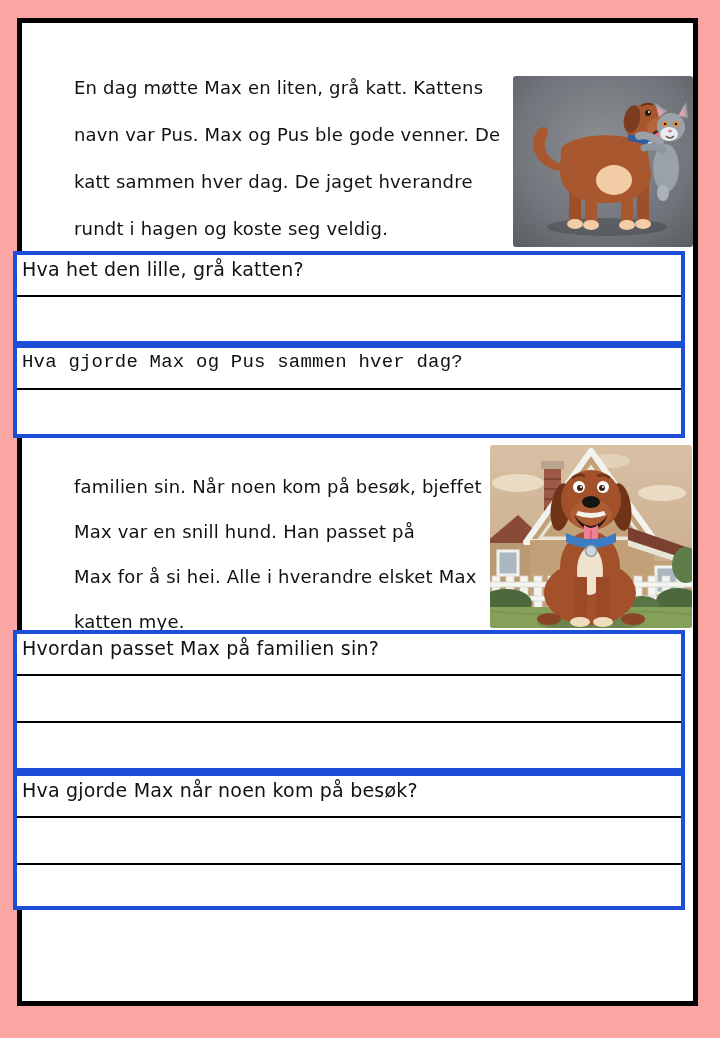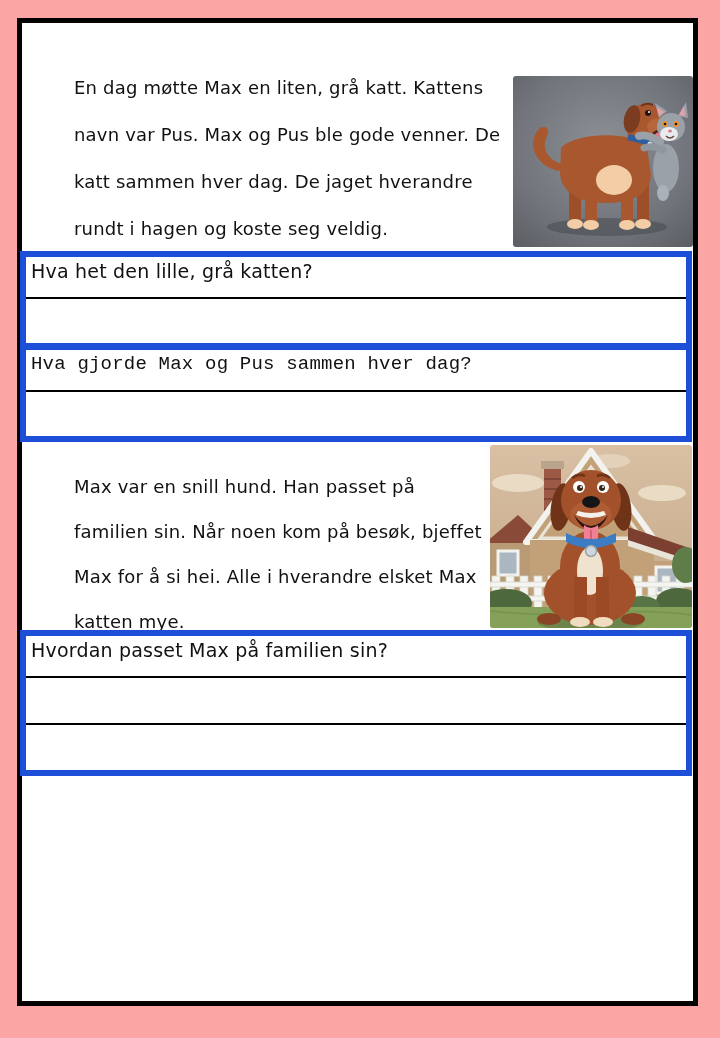--- a/index.html
+++ b/index.html
@@ -14,22 +14,22 @@
 
   .story {
     position:absolute; font-size:18px; color:#111; letter-spacing:0.2px;
   }
   .story .line { height:47px; line-height:47px; white-space:nowrap; }
   .story2 .line { height:45px; line-height:45px; }
 
   .illustration { position:absolute; overflow:hidden; border-radius:3px; }
 
   .q-block {
-    position:absolute; left:20px; width:672px;
-    border:6px solid #1d4ed8; background:#fff;
+    position:absolute; left:13px; width:672px;
+    border:4px solid #1d4ed8; background:#fff;
   }
   .q-row {
     height:40px; padding:3px 5px; font-size:19px; letter-spacing:0.2px;
     white-space:nowrap; overflow:hidden;
   }
   .a-row { border-top:2px solid #000; background:#fff; }
   .h46 { height:46px; } .h47 { height:47px; } .h43 { height:43px; }
 </style>
 </head>
 <body>
@@ -108,22 +108,22 @@
     <div class="q-row">Hva het den lille, grå katten?</div>
     <div class="a-row h46"></div>
   </div>
 
   <div class="q-block" style="top:344px;font-family:Liberation Mono, monospace;">
     <div class="q-row">Hva gjorde Max og Pus sammen hver dag?</div>
     <div class="a-row h46"></div>
   </div>
 
   <div class="story story2" style="left:74px; top:464px; width:416px;">
+    <div class="line">familien sin. Når noen kom på besøk, bjeffet</div>
     <div class="line">Max var en snill hund. Han passet på</div>
-    <div class="line">familien sin. Når noen kom på besøk, bjeffet</div>
     <div class="line">Max for å si hei. Alle i hverandre elsket Max</div>
     <div class="line">katten mye.</div>
   </div>
 
   <div class="illustration" style="left:490px; top:445px; width:202px; height:183px;">
     <svg width="202" height="183" viewBox="0 0 202 183" xmlns="http://www.w3.org/2000/svg">
       <defs>
         <linearGradient id="sky" x1="0" y1="0" x2="0" y2="1">
           <stop offset="0%" stop-color="#d9c0a4"></stop>
           <stop offset="100%" stop-color="#c3a586"></stop>
@@ -212,14 +212,19 @@
       <circle cx="101" cy="106" r="5.5" fill="#cfd6dd" stroke="#9aa2ab" stroke-width="1.5"></circle>
     </svg>
   </div>
 
   <div class="q-block" style="top:630px;">
     <div class="q-row">Hvordan passet Max på familien sin?</div>
     <div class="a-row h47"></div>
     <div class="a-row h47"></div>
   </div>
 
+  <div class="q-block" style="top:772px;">
+    <div class="q-row">Hva gjorde Max når noen kom på besøk?</div>
+    <div class="a-row h47"></div>
+    <div class="a-row h43"></div>
+  </div>
 
 </div>
 
 </body></html>

